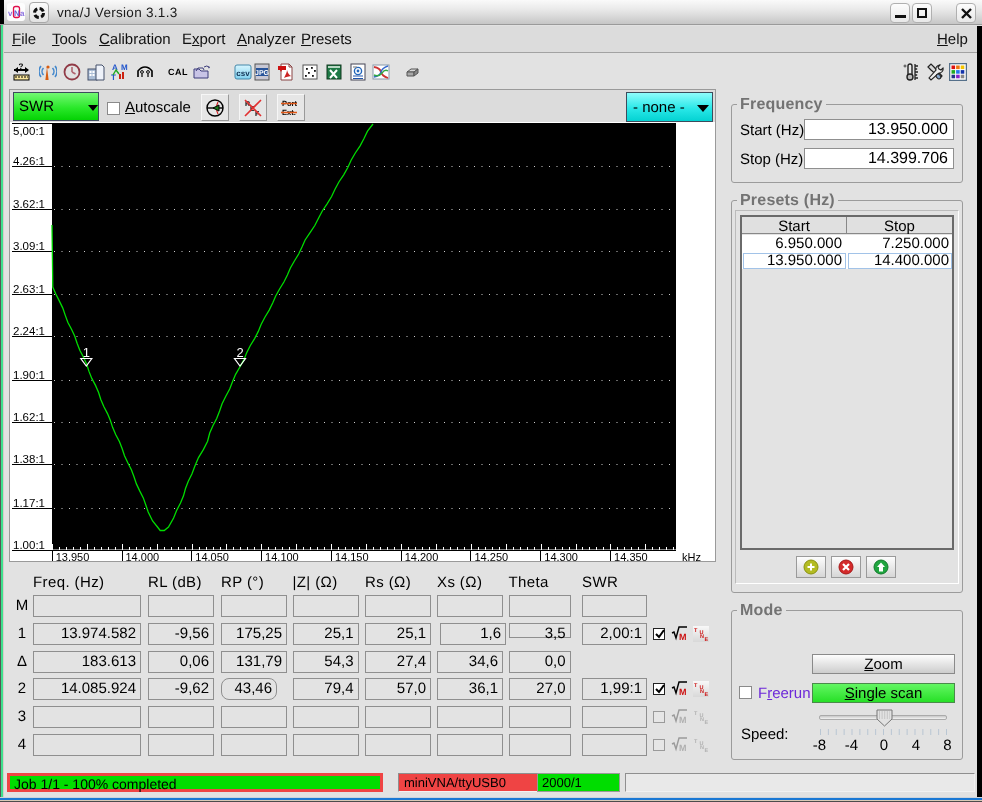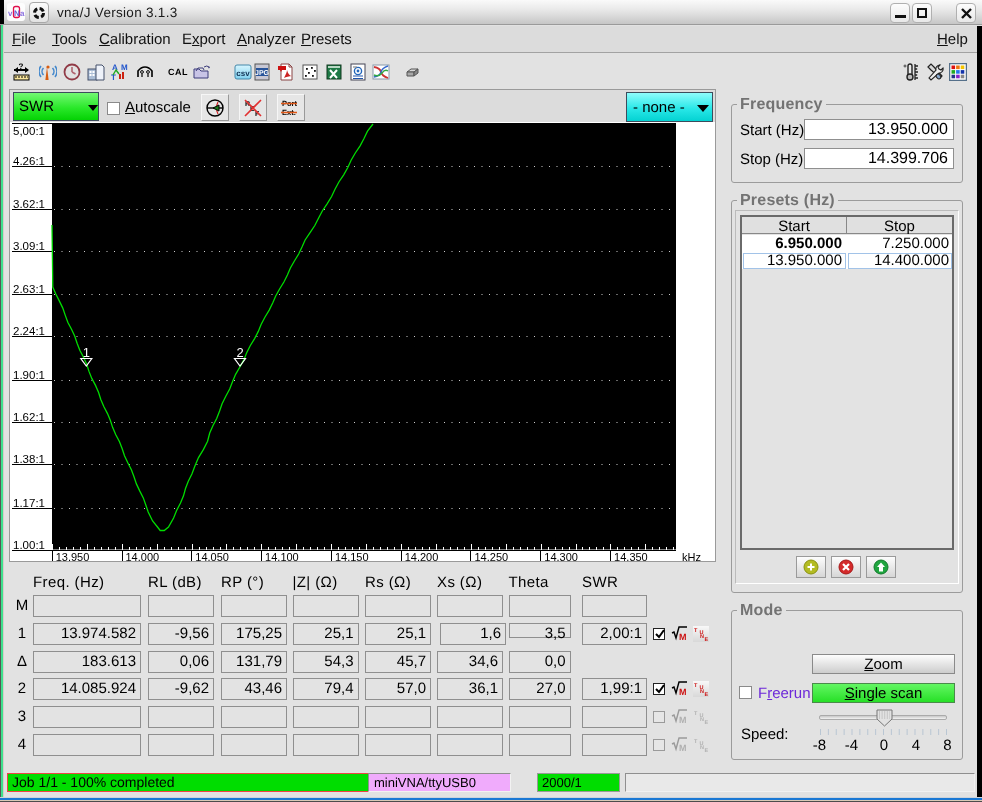--- a/index.html
+++ b/index.html
@@ -406,27 +406,27 @@
       <text x="2" y="6.5" font-size="5.5" font-weight="bold" fill="#cc1111">T</text>
       <text x="7.5" y="8.5" font-size="5.5" font-weight="bold" fill="#cc1111">U</text>
       <text x="8" y="12.5" font-size="5.5" font-weight="bold" fill="#cc1111">N</text>
       <text x="12.5" y="15.5" font-size="5.5" font-weight="bold" fill="#cc1111">E</text>
     </svg>
 <div class="abs" style="left:14px;top:652.5px;width:16px;text-align:center;font-size:15px;color:#000;">Δ</div>
 <div class="abs fld" style="left:33px;top:650.5px;width:108px;height:22px;">183.613</div>
 <div class="abs fld" style="left:148px;top:650.5px;width:66px;height:22px;">0,06</div>
 <div class="abs fld" style="left:221px;top:650.5px;width:66px;height:22px;">131,79</div>
 <div class="abs fld" style="left:292.5px;top:650.5px;width:66px;height:22px;">54,3</div>
-<div class="abs fld" style="left:365px;top:650.5px;width:66px;height:22px;">45,7</div>
+<div class="abs fld" style="left:365px;top:650.5px;width:66px;height:22px;">27,4</div>
 <div class="abs fld" style="left:437px;top:650.5px;width:66px;height:22px;">34,6</div>
 <div class="abs fld" style="left:508.5px;top:650.5px;width:62px;height:22px;">0,0</div>
 <div class="abs" style="left:14px;top:680px;width:16px;text-align:center;font-size:15px;color:#000;">2</div>
 <div class="abs fld" style="left:33px;top:678px;width:108px;height:22px;">14.085.924</div>
 <div class="abs fld" style="left:148px;top:678px;width:66px;height:22px;">-9,62</div>
-<div class="abs fld" style="left:221px;top:678px;width:66px;height:22px;">43,46</div>
+<div class="abs fld" style="left:221px;top:678px;width:56px;height:22px;border-radius:8px;">43,46</div>
 <div class="abs fld" style="left:292.5px;top:678px;width:66px;height:22px;">79,4</div>
 <div class="abs fld" style="left:365px;top:678px;width:66px;height:22px;">57,0</div>
 <div class="abs fld" style="left:437px;top:678px;width:66px;height:22px;">36,1</div>
 <div class="abs fld" style="left:508.5px;top:678px;width:62px;height:22px;">27,0</div>
 <div class="abs fld" style="left:582px;top:678px;width:65px;height:22px;">1,99:1</div>
 <div class="abs" style="left:653px;top:683px;width:12px;height:12px;background:#fff;border:1px solid #222;"></div>
 <svg class="abs" style="left:654px;top:683px;" width="12" height="12" viewBox="0 0 12 12">
       <path d="M2 6l3 3 5-7" stroke="#000" stroke-width="2" fill="none"></path>
     </svg>
 <svg class="abs" style="left:671px;top:680px;" width="17" height="17" viewBox="0 0 17 17">
@@ -491,40 +491,40 @@
         <linearGradient id="tg" x1="0" y1="0" x2="0" y2="1">
           <stop offset="0" stop-color="#f8f8f8"></stop>
           <stop offset="1" stop-color="#d8d8d8"></stop>
         </linearGradient>
       </defs>
       <text x="2" y="6.5" font-size="5.5" font-weight="bold" fill="#b0b0b0">T</text>
       <text x="7.5" y="8.5" font-size="5.5" font-weight="bold" fill="#b0b0b0">U</text>
       <text x="8" y="12.5" font-size="5.5" font-weight="bold" fill="#b0b0b0">N</text>
       <text x="12.5" y="15.5" font-size="5.5" font-weight="bold" fill="#b0b0b0">E</text>
     </svg>
-<div class="abs" style="left:7px;top:773px;width:376px;height:19px;background:#00dd00;border:1px solid #ef4444;font-size:14px;color:#000;line-height:17px;padding-left:4px;">Job 1/1 - 100% completed</div>
-<div class="abs" style="left:368px;top:773px;width:143px;height:19px;background:#f0abfc;border:1px solid #8f8f8f;border-bottom-color:#f2f2f2;border-right-color:#f2f2f2;font-size:13px;color:#000;line-height:17px;padding-left:5px;">miniVNA/ttyUSB0</div>
+<div class="abs" style="left:7px;top:773px;width:376px;height:19px;background:#00dd00;border:3px solid #ef4444;font-size:14px;color:#000;line-height:17px;padding-left:4px;">Job 1/1 - 100% completed</div>
+<div class="abs" style="left:398px;top:773px;width:143px;height:19px;background:#ef4444;border:1px solid #8f8f8f;border-bottom-color:#f2f2f2;border-right-color:#f2f2f2;font-size:13px;color:#000;line-height:17px;padding-left:5px;">miniVNA/ttyUSB0</div>
 <div class="abs" style="left:537px;top:773px;width:83px;height:19px;background:#00dd00;border:1px solid #999;font-size:13px;color:#000;line-height:17px;padding-left:4px;">2000/1</div>
 <div class="abs" style="left:625px;top:773px;width:350px;height:19px;background:#e9e9e9;border:1px solid #8f8f8f;border-bottom-color:#f2f2f2;border-right-color:#f2f2f2;"></div>
 <div class="abs groupbox" style="left:731px;top:104px;width:232px;height:79px;"></div>
 <div class="abs gtitle" style="left:737px;top:96px;background:#e2e2e2;padding:0 3px;">Frequency</div>
 <div class="abs" style="left:740px;top:122px;font-size:15px;color:#000;">Start (Hz)</div>
 <div class="abs wfld" style="left:804px;top:119px;width:150px;height:21px;line-height:19px;">13.950.000</div>
 <div class="abs" style="left:740px;top:151px;font-size:15px;color:#000;">Stop (Hz)</div>
 <div class="abs wfld" style="left:804px;top:148px;width:150px;height:21px;line-height:19px;">14.399.706</div>
 <div class="abs groupbox" style="left:731px;top:200px;width:232px;height:393px;"></div>
 <div class="abs gtitle" style="left:737px;top:192px;background:#e2e2e2;padding:0 3px;">Presets (Hz)</div>
 <div class="abs" style="left:735px;top:210px;width:224px;height:374px;border:1px solid #bbb;border-bottom-color:#fff;border-right-color:#fff;"></div>
 <div class="abs" style="left:740px;top:215px;width:214px;height:335px;border:2px solid #6a6a6a;background:#e3e3e3;"></div>
 <div class="abs" style="left:742px;top:217px;width:210px;height:17px;background:#e0e0e0;border-bottom:1px solid #888;"></div>
 <div class="abs" style="left:846px;top:217px;width:1px;height:17px;background:#888;"></div>
 <div class="abs" style="left:742px;top:218px;width:104px;text-align:center;font-size:15px;color:#000;">Start</div>
 <div class="abs" style="left:847px;top:218px;width:105px;text-align:center;font-size:15px;color:#000;">Stop</div>
 <div class="abs" style="left:742px;top:235px;width:210px;height:17px;background:#fff;"></div>
-<div class="abs" style="left:742px;top:235px;width:100px;height:30px;font-size:15px;color:#000;text-align:right;line-height:17px;font-weight:bold;">6.950.000</div>
+<div class="abs" style="left:742px;top:235px;width:100px;height:30px;font-size:15px;color:#000;text-align:right;line-height:17px;">6.950.000</div>
 <div class="abs" style="left:847px;top:235px;width:102px;height:17px;font-size:15px;color:#000;text-align:right;line-height:17px;">7.250.000</div>
 <div class="abs" style="left:742px;top:252px;width:210px;height:17px;background:#fff;"></div>
 <div class="abs" style="left:742.5px;top:252.5px;width:103px;height:16px;border:1px solid #a2c3e8;"></div>
 <div class="abs" style="left:847.5px;top:252.5px;width:104px;height:16px;border:1px solid #a2c3e8;"></div>
 <div class="abs" style="left:742px;top:252px;width:100px;height:17px;font-size:15px;color:#000;text-align:right;line-height:17px;">13.950.000</div>
 <div class="abs" style="left:847px;top:252px;width:102px;height:17px;font-size:15px;color:#000;text-align:right;line-height:17px;padding-left:12px;">14.400.000</div>
 <div class="abs" style="left:796px;top:556px;width:30px;height:22px;background:linear-gradient(#fdfdfd,#d6d6d6);border:1px solid #9a9a9a;"></div>
     <svg class="abs" style="left:803px;top:559px;" width="16" height="16" viewBox="0 0 16 16">
       <circle cx="8" cy="8" r="7" fill="#b3bb22" stroke="#8a9211"></circle>
       <path d="M8 4.5v7M4.5 8h7" stroke="#fff" stroke-width="2"></path>

